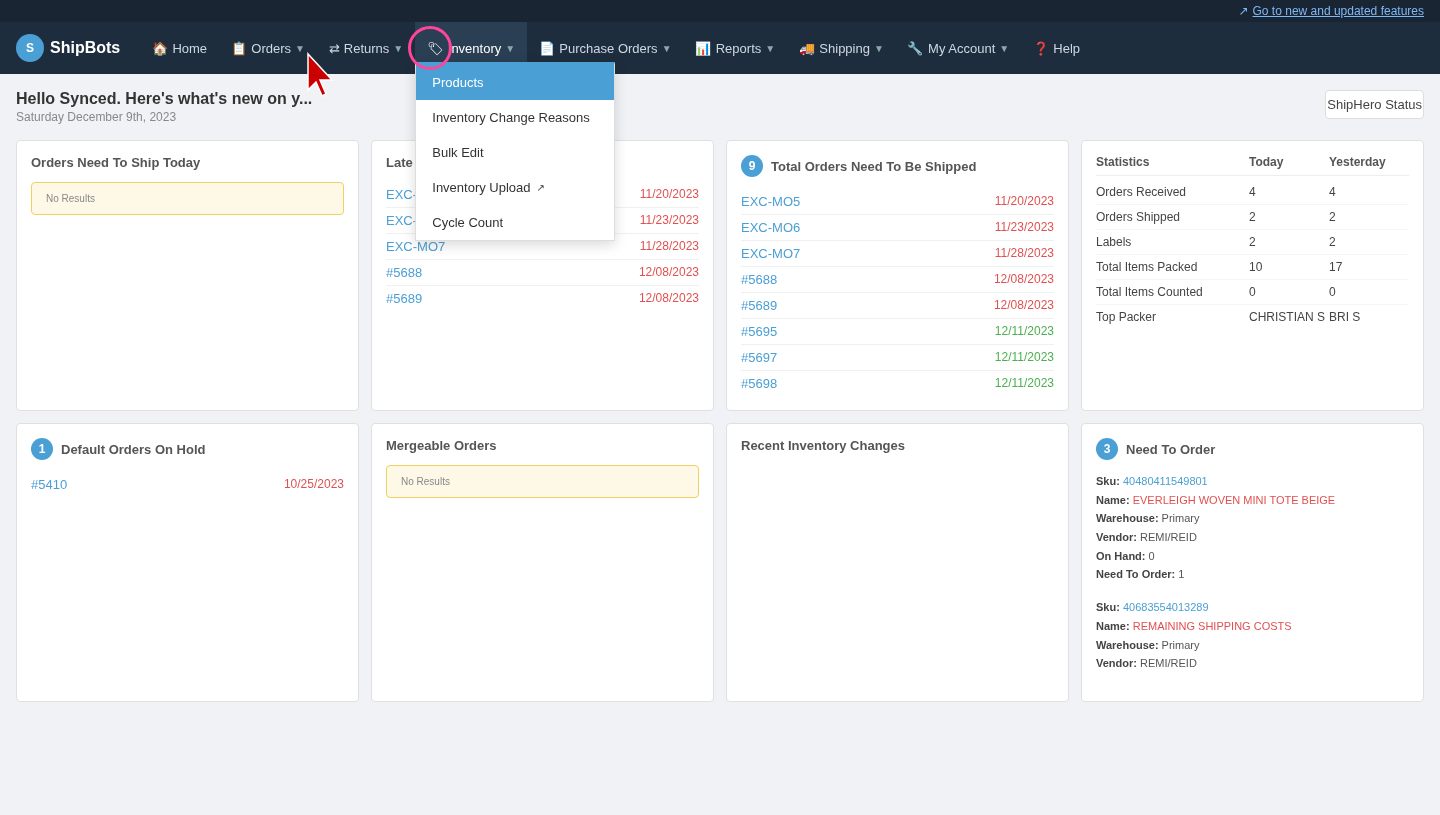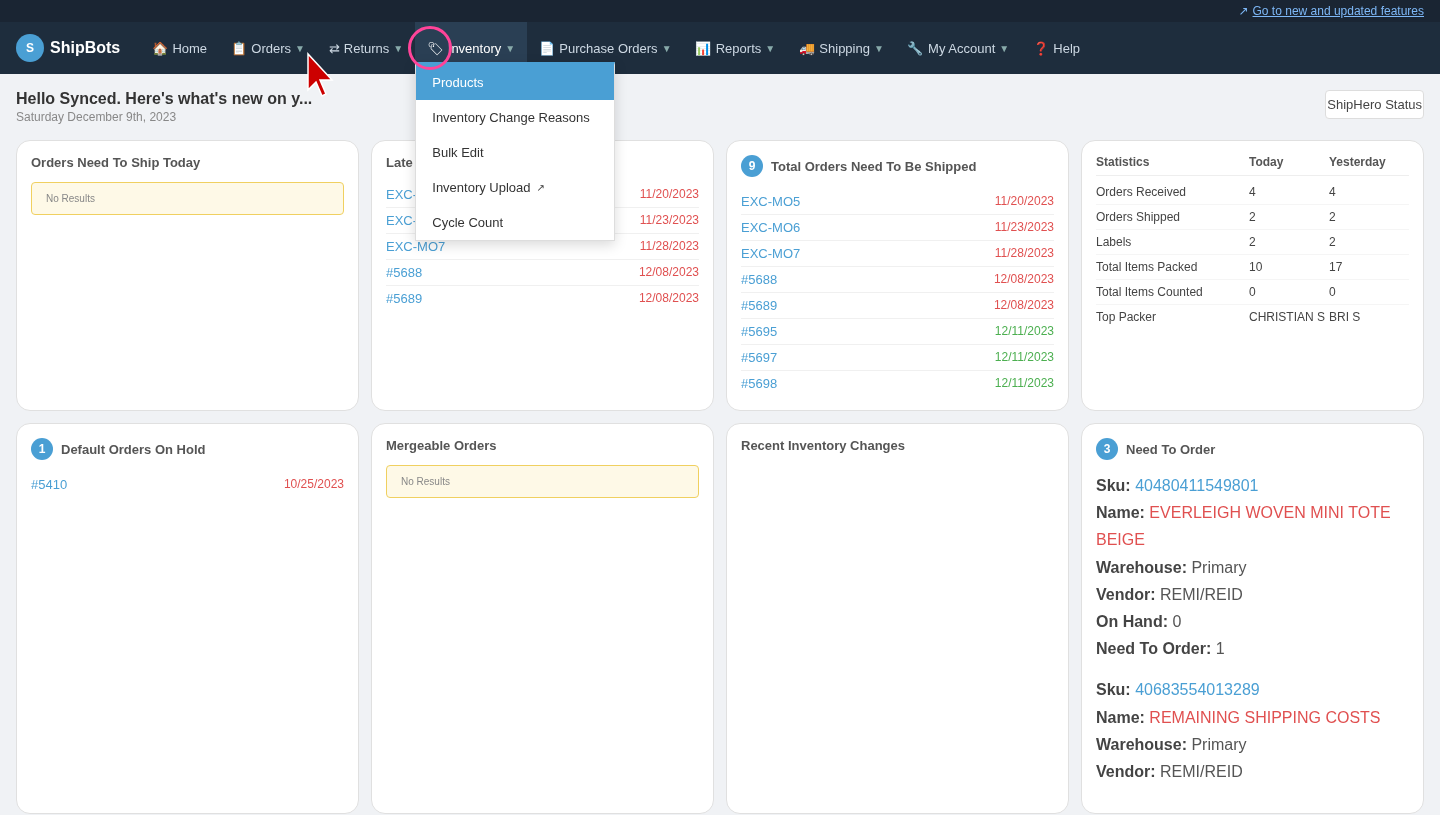--- a/index.html
+++ b/index.html
@@ -117,21 +117,21 @@
     }
     .dashboard-grid-bottom {
       display: grid;
       grid-template-columns: 1fr 1fr 1fr 1fr;
       gap: 12px;
     }
 
     .card {
       background: #fff;
       border: 1px solid #e0e0e0;
-      border-radius: 14px;
+      border-radius: 4px;
       padding: 14px;
     }
     .card-header {
       font-size: 13px;
       font-weight: 600;
       color: #555;
       margin-bottom: 12px;
       display: flex;
       align-items: center;
       gap: 8px;
@@ -176,21 +176,21 @@
       display: grid;
       grid-template-columns: 1fr 80px 80px;
       padding: 5px 0;
       font-size: 12px;
       border-bottom: 1px solid #f5f5f5;
       color: #444;
     }
     .stats-row:last-child { border-bottom: none; }
 
     
-    .need-order-item { margin-bottom: 14px; font-size: 16px; color: #555; line-height: 1.7; }
+    .need-order-item { margin-bottom: 14px; font-size: 11px; color: #555; line-height: 1.7; }
     .need-order-item .sku-link { color: #4a9fd4; text-decoration: none; }
     .need-order-item .item-name { color: #e05050; font-weight: 500; }
     .need-order-label { font-weight: 600; color: #444; }
 
     
     .inventory-nav-wrapper {
       position: relative;
     }
 
     

